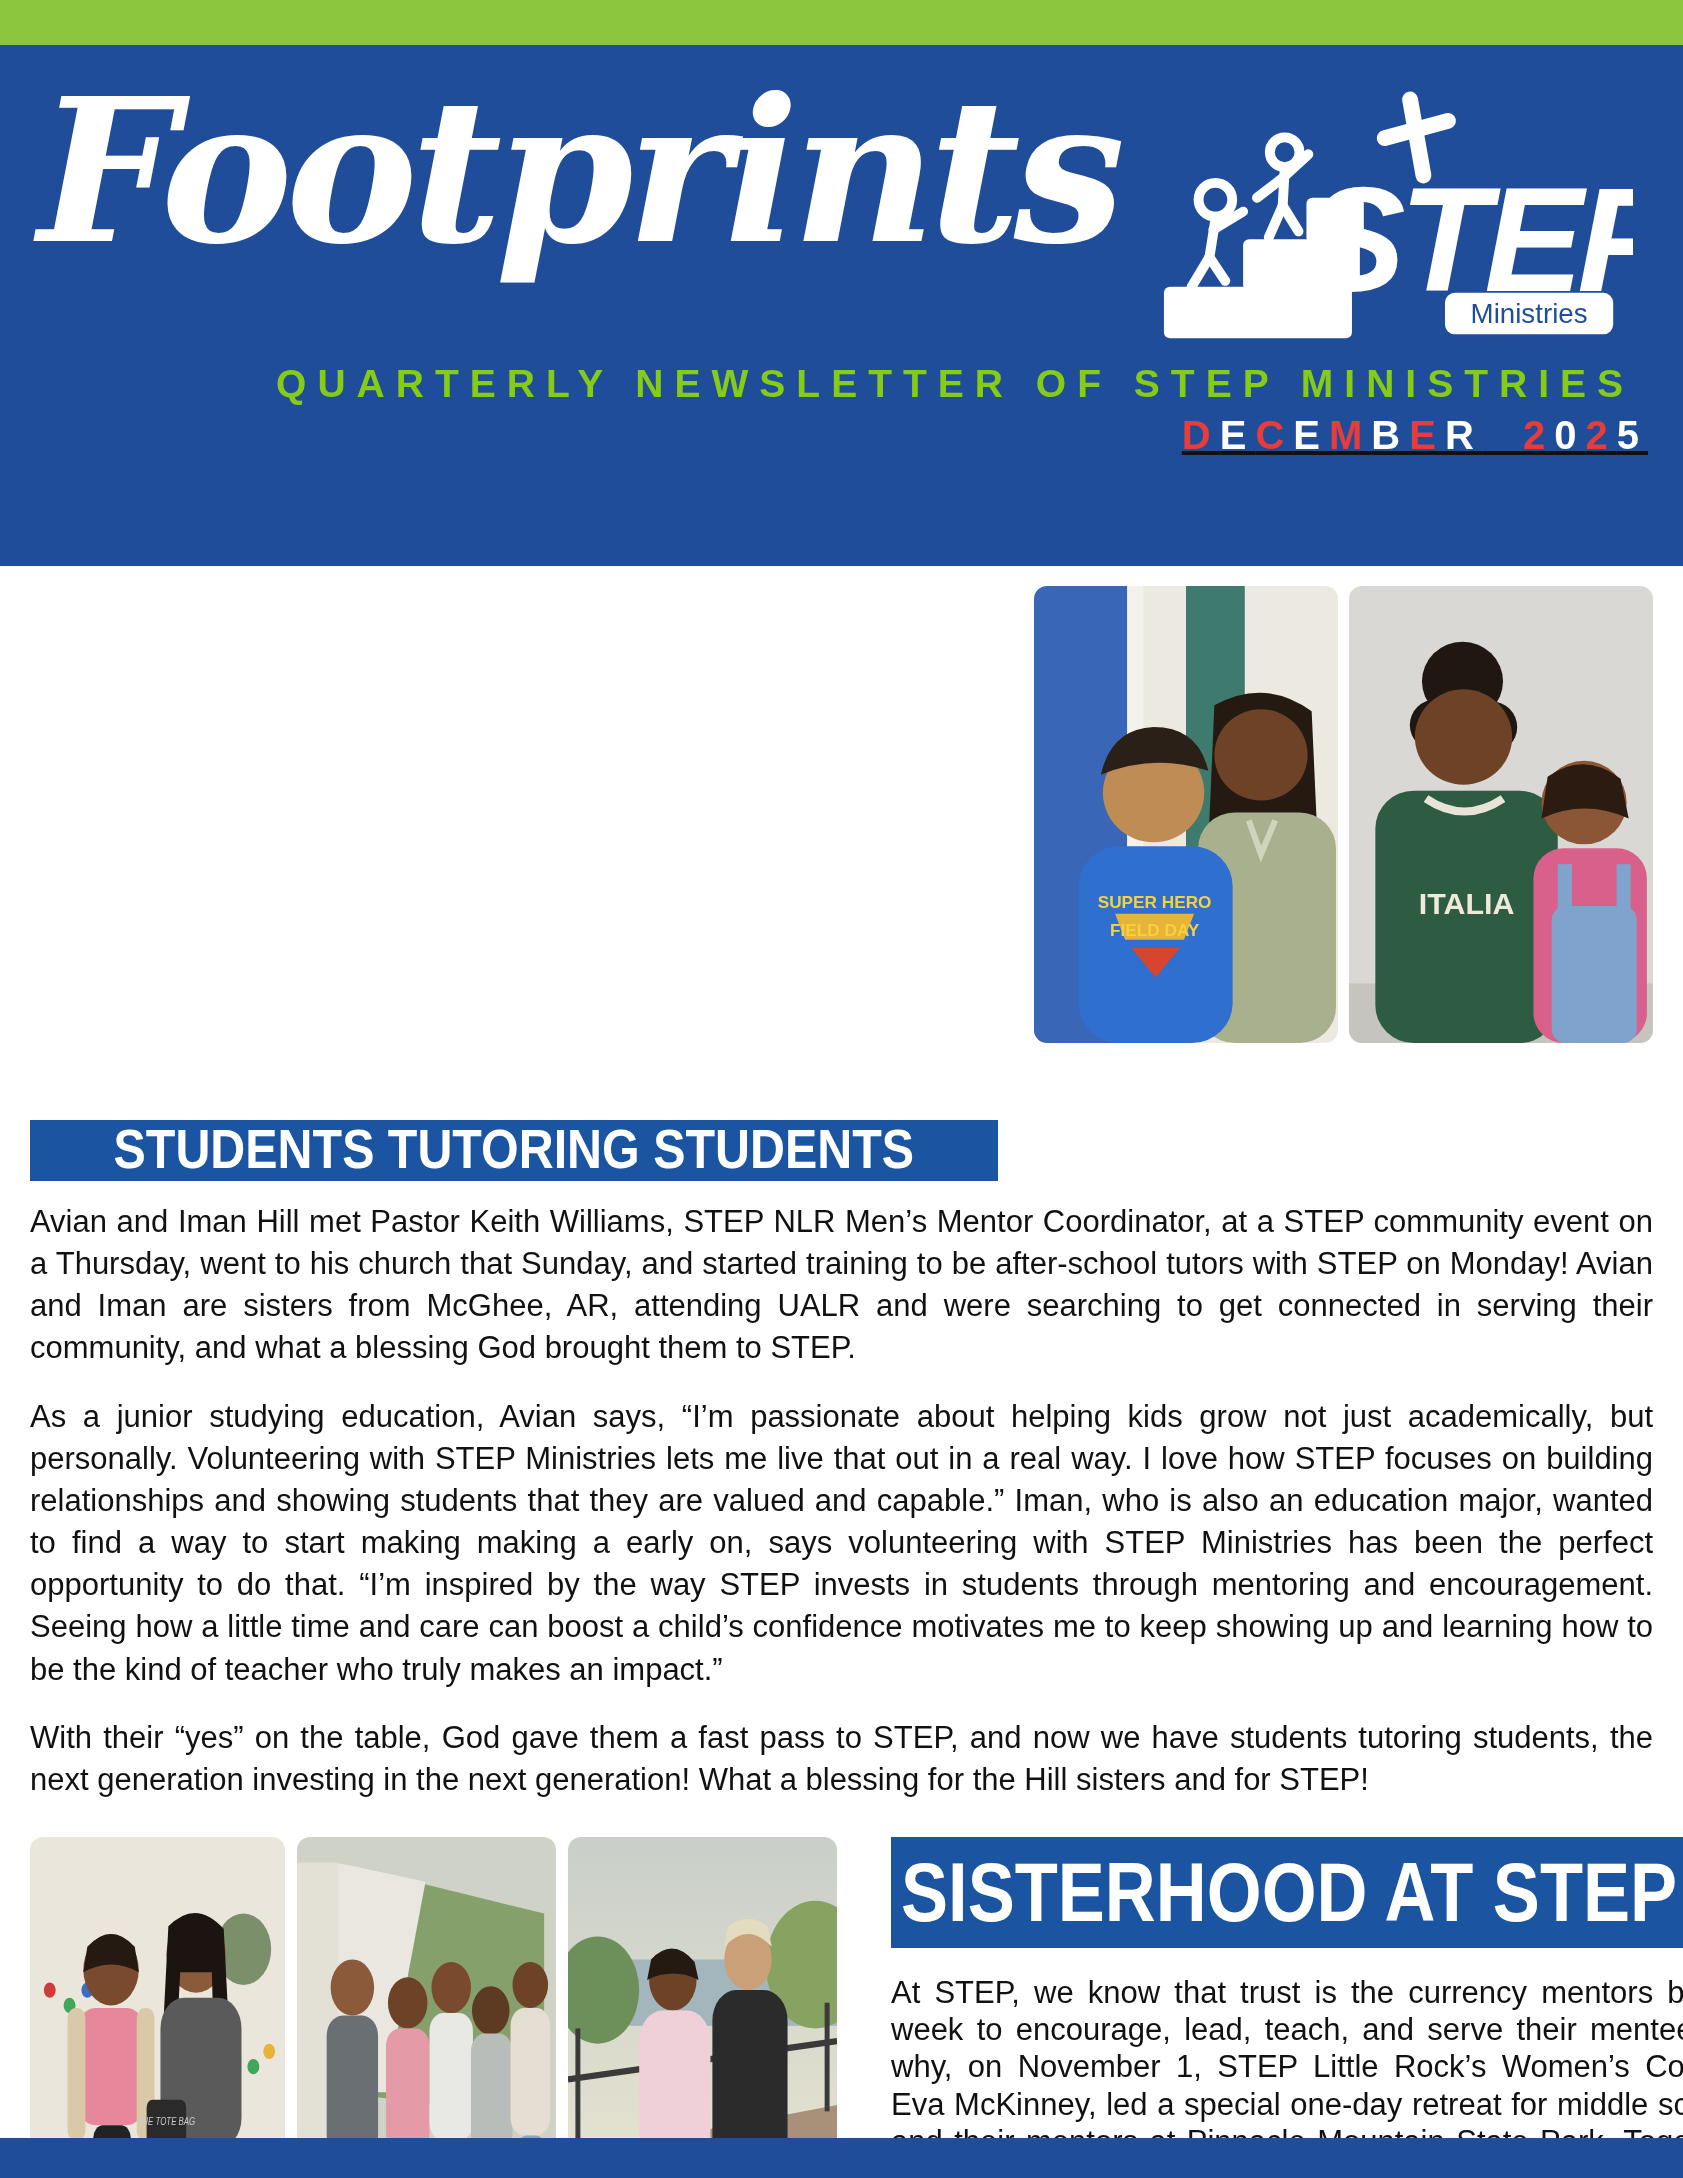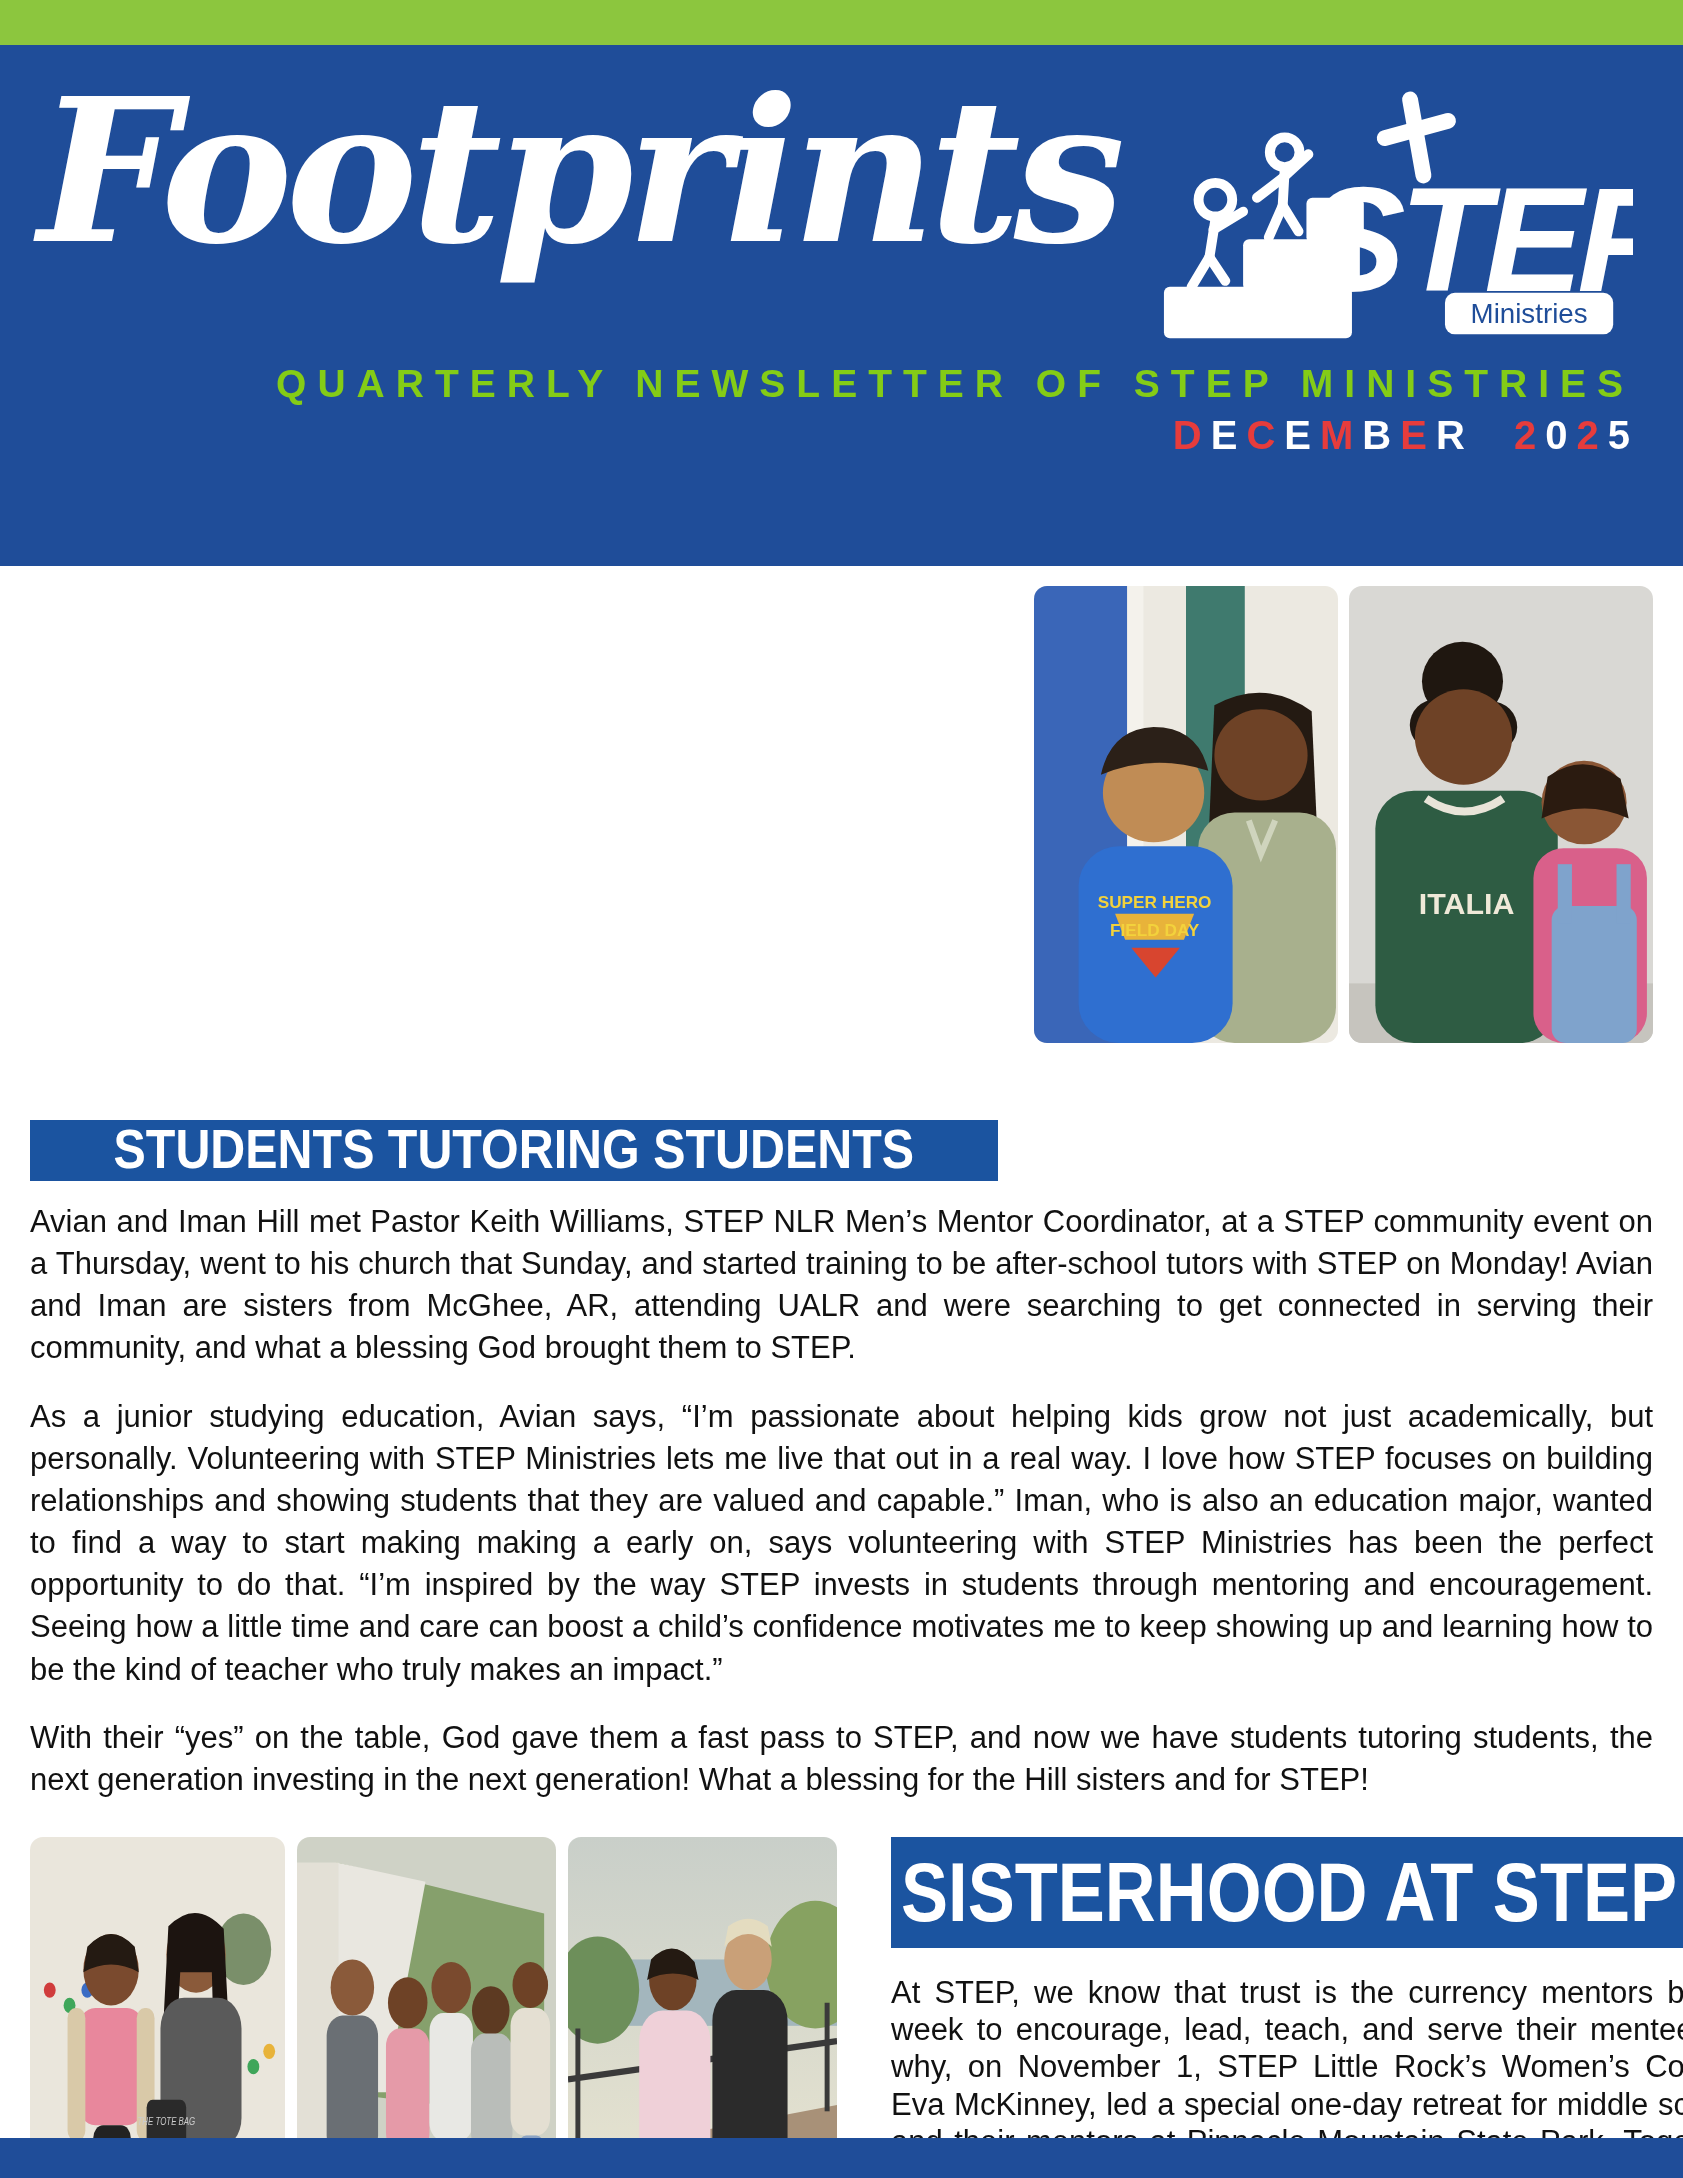--- a/index.html
+++ b/index.html
@@ -8,22 +8,22 @@
 
   
   .green-bar{height:45px;background:#8cc63e;}
   .header{position:relative;height:521px;background:#1f4d99;}
   .footprints{position:absolute;left:38px;top:28px;color:#ffffff;
               font-family:"DejaVu Serif",serif;font-style:italic;font-weight:700;
               font-size:198px;letter-spacing:-7px;line-height:1;}
   .logo{position:absolute;right:50px;top:36px;width:475px;height:277px;}
   .subtitle{position:absolute;right:49px;top:317px;color:#84cc16;font-weight:700;
             font-size:39px;letter-spacing:11px;white-space:nowrap;}
-  .issue-date{position:absolute;right:44px;top:368px;font-weight:700;font-size:40px;
-              letter-spacing:9px;white-space:nowrap;}
+  .issue-date{position:absolute;right:35px;top:368px;font-weight:700;font-size:40px;
+              letter-spacing:9px;white-space:nowrap;text-decoration:underline;}
   .issue-date .dr{color:#e63c3c;}
   .issue-date .dw{color:#ffffff;}
 
   
   .content{padding:20px 30px 0 30px;}
   .bar{background:#1b54a0;color:#fff;font-weight:700;overflow:hidden;}
   .bar .cond{display:inline-block;transform:scale(.88,1);transform-origin:center;white-space:nowrap;}
   .bar1{width:968px;height:61px;display:flex;align-items:flex-end;justify-content:center;
         font-size:55px;margin:0 0 20px 0;}
   .bar2{height:111px;display:flex;align-items:center;font-size:83px;padding-left:10px;

